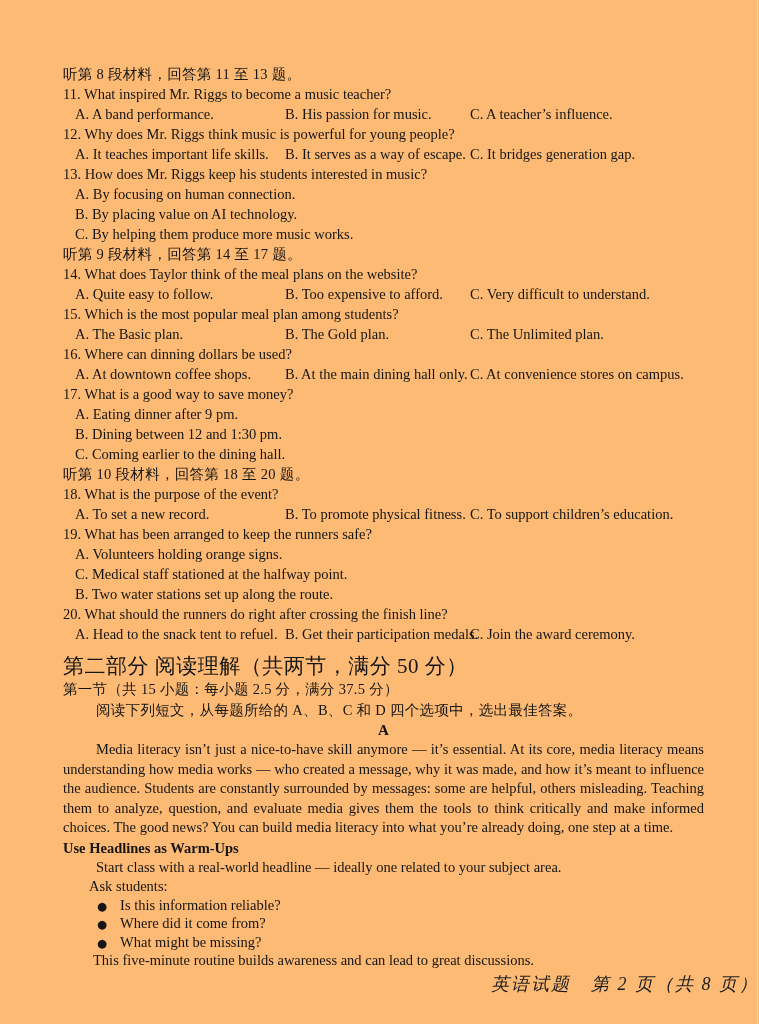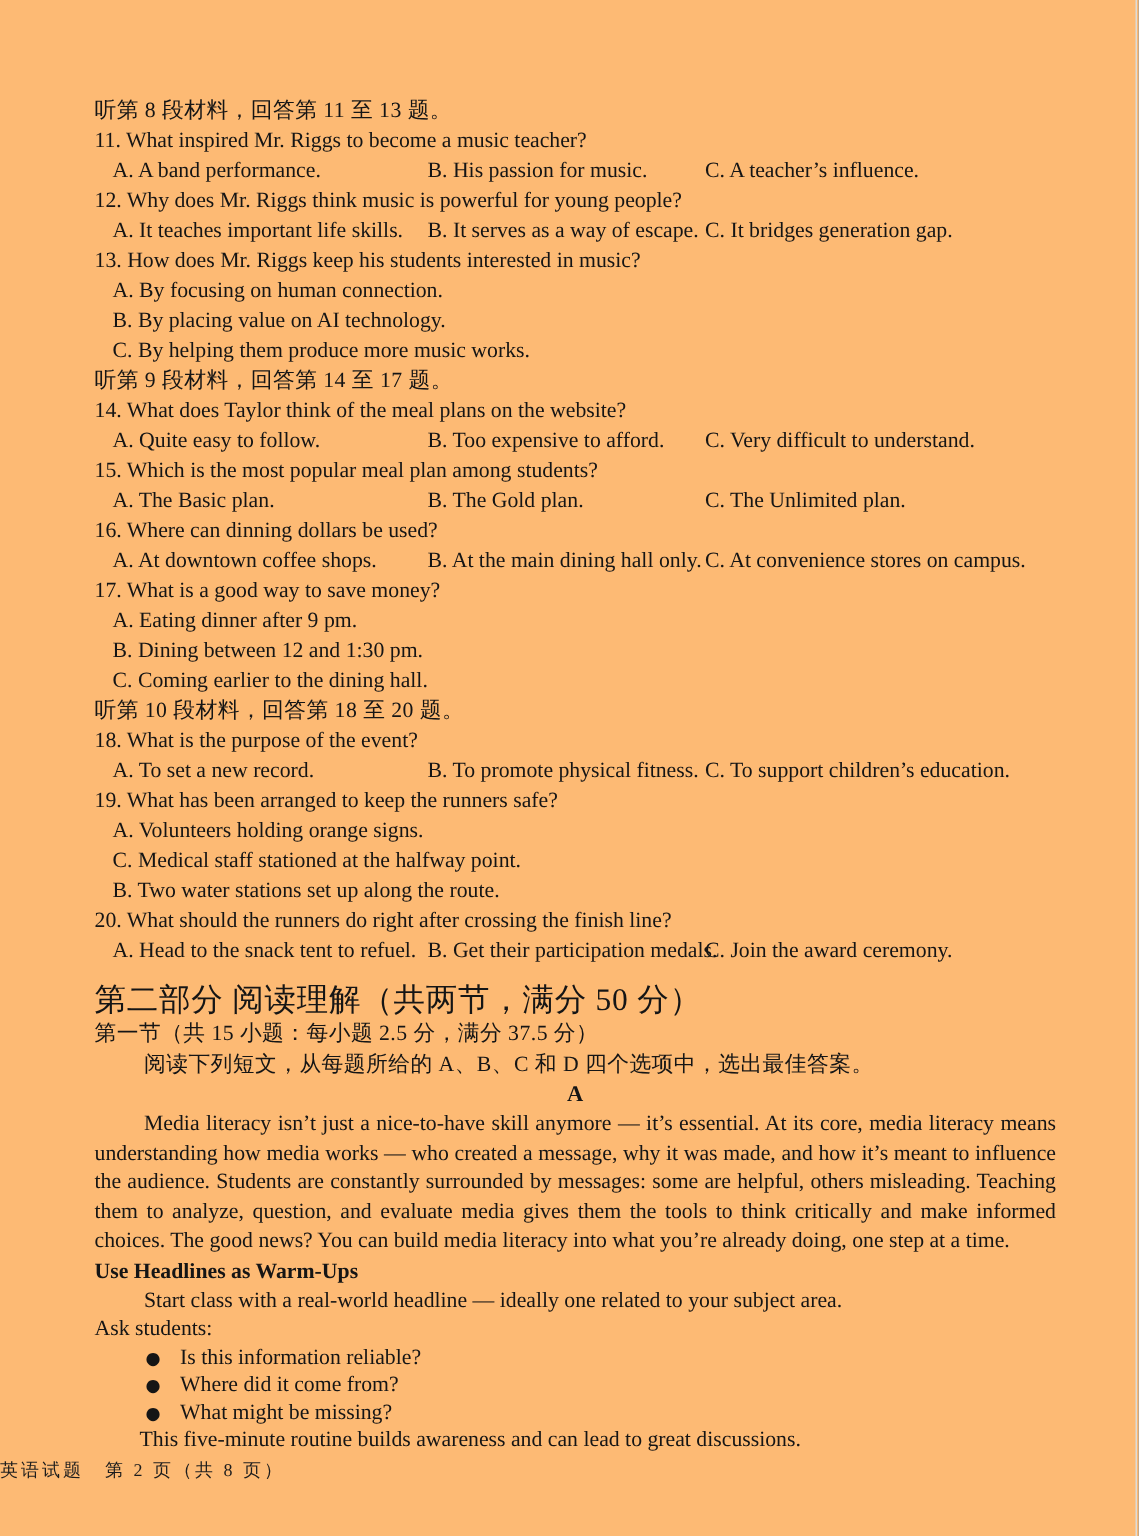--- a/index.html
+++ b/index.html
@@ -16,25 +16,25 @@
   .optrow span { position:absolute; top:0; }
   .c1 { left:12px; } .c2 { left:222px; } .c3 { left:407px; }
   .optline { padding-left:12px; }
   .part-heading { margin-top:9px; height:26px; line-height:26px; font-size:21px; font-weight:normal; letter-spacing:0.5px; white-space:nowrap; }
   .section-note { height:21px; line-height:21px; white-space:nowrap; letter-spacing:0.3px; }
   .directions { height:21px; line-height:21px; padding-left:33px; white-space:nowrap; letter-spacing:0.3px; }
   .passage-label { height:19px; line-height:19px; text-align:center; font-weight:bold; font-size:15px; }
   .passage { text-align:justify; text-indent:33px; line-height:19.5px; }
   .subheading { height:20px; line-height:20px; font-weight:bold; }
   .indent-line { height:19px; line-height:19px; padding-left:33px; white-space:nowrap; }
-  .plain-line { height:19px; line-height:19px; white-space:nowrap; }
+  .plain-line { height:19px; line-height:19px; white-space:nowrap;margin-left:26px; }
   .bullet-line { height:18.5px; line-height:18.5px; padding-left:34px; white-space:nowrap; }
   .bullet-glyph { font-family:"DejaVu Sans","Liberation Sans",sans-serif; font-size:11.5px; margin-right:13px; }
   .closing-line { height:19px; line-height:19px; padding-left:30px; white-space:nowrap; }
-  .footer { position:absolute; top:972px; left:0; width:100%; text-align:left; font-size:12px; letter-spacing:2px; color:#1d1d1d; }
+  .footer { position:absolute; top:972px; left:0; width:100%; text-align:right; font-size:18px; letter-spacing:2px; color:#1d1d1d;font-style:italic; }
 </style>
 </head>
 <body>
 
 <div class="sheet">
   <div class="content">
 
     <div class="line cn">听第 8 段材料，回答第 11 至 13 题。</div>
 
     <div class="line">11. What inspired Mr. Riggs to become a music teacher?</div>

